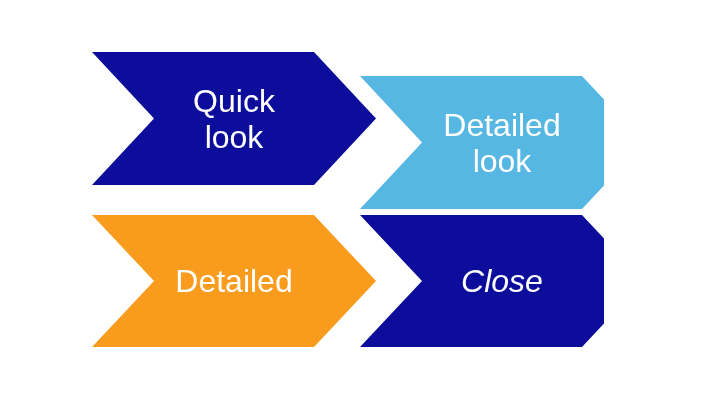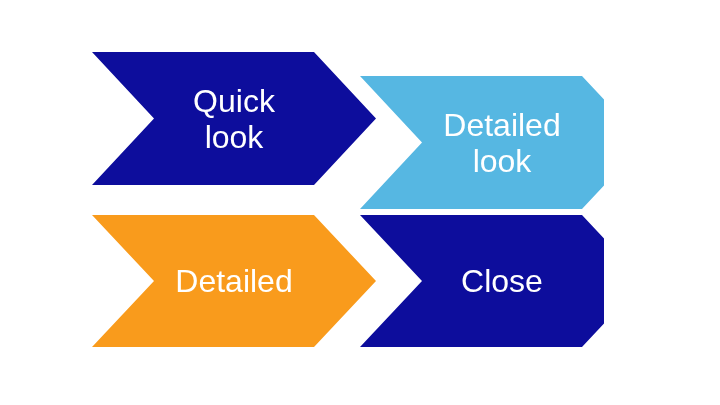--- a/index.html
+++ b/index.html
@@ -52,17 +52,17 @@
 
   <div class="chevron" id="step-detailed-look" style="background: rgb(86, 183, 226); color: rgb(255, 255, 255);">
     <span class="label">Detailed
 look</span>
   </div>
 
   <div class="chevron" id="step-deliver" style="background: rgb(249, 155, 28); color: rgb(255, 255, 255);">
     <span class="label">Detailed</span>
   </div>
 
-  <div class="chevron" id="step-close" style="background: rgb(13, 13, 156); color: rgb(255, 255, 255);">
+  <div class="chevron" id="step-close" style="background: rgb(13, 13, 156); color: rgb(255, 255, 255); font-style: italic;">
     <span class="label">Close</span>
   </div>
 
 </div>
 
 </body></html>

